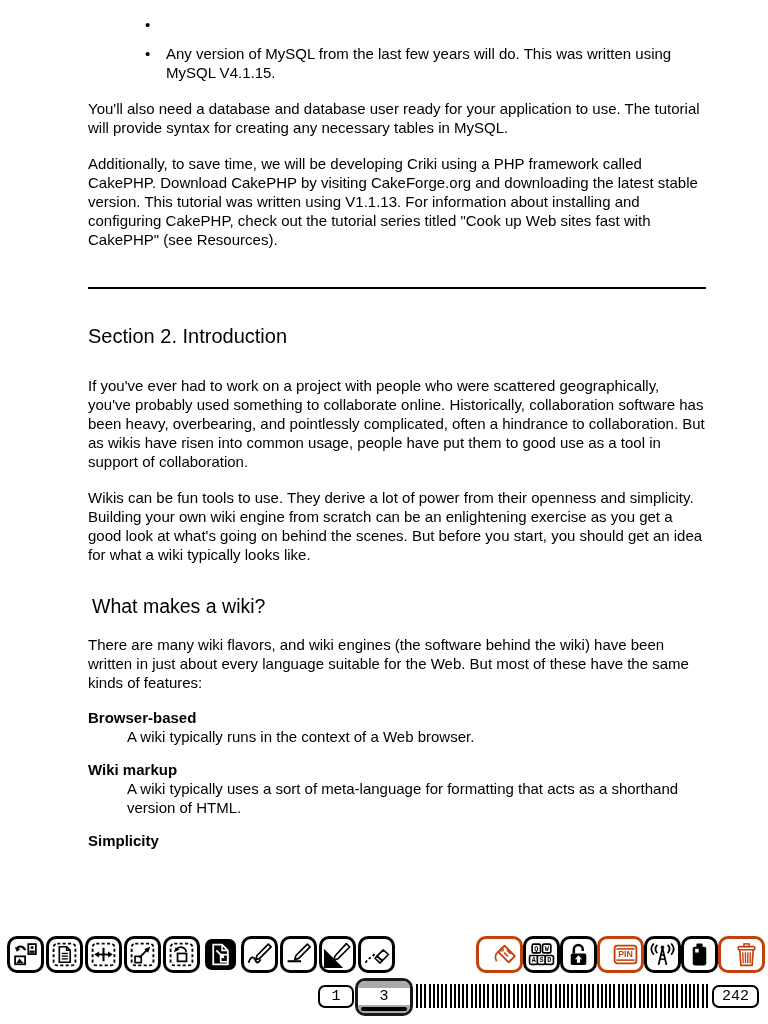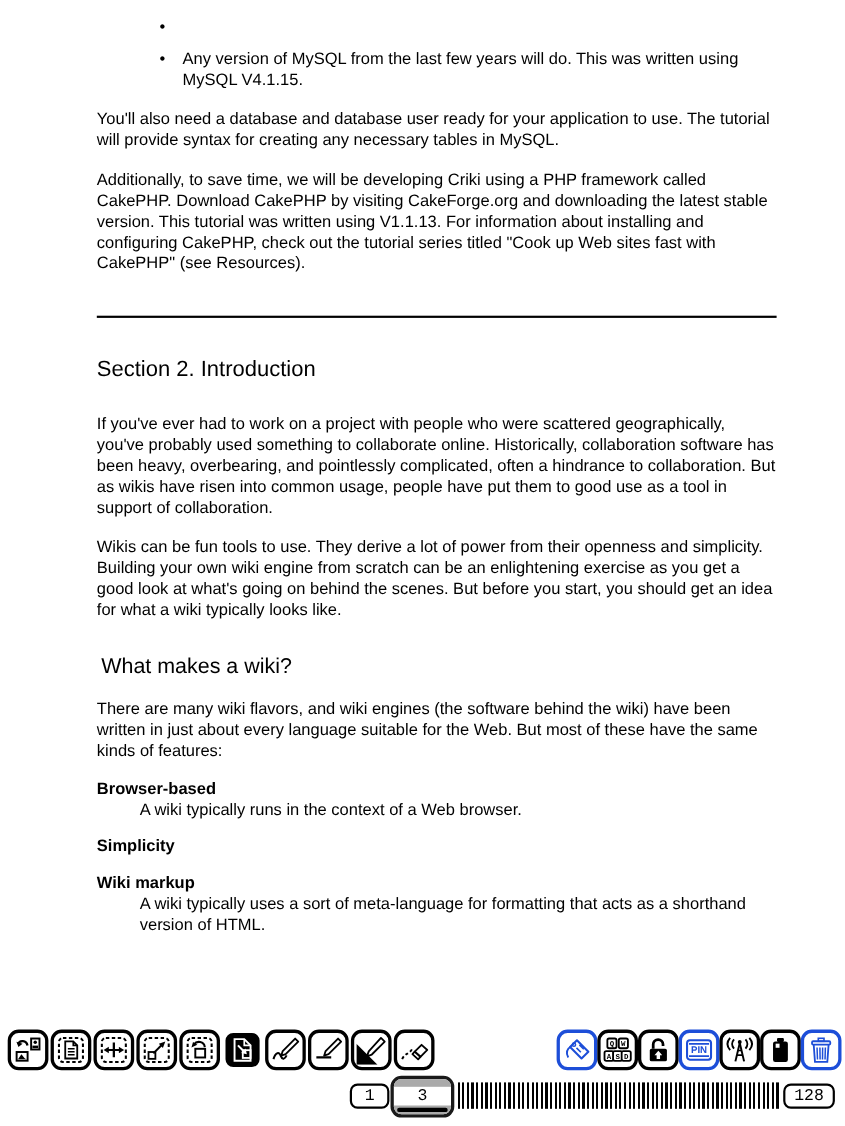--- a/index.html
+++ b/index.html
@@ -20,21 +20,21 @@
   .feature-term{font-weight:700;}
   .feature-def{margin-left:39px;}
   
   .toolbar{position:absolute;top:936px;display:flex;gap:2px;}
   .toolbar.left{left:7px;}
   .toolbar.right{right:3px;gap:0;}
   .tool-btn{width:31px;height:31px;border:3px solid currentColor;border-radius:10px;
             background:#fff;color:#000;display:flex;align-items:center;justify-content:center;
             padding:0;box-sizing:content-box;}
   .tool-btn.active{background:#000;color:#fff;}
-  .tool-btn.disabled{color:#1d4ed8;}
+  .tool-btn.disabled{color:#c2410c;padding-left:10px;}
   .tool-btn svg{display:block;}
   
   .pagebar{position:absolute;left:0;top:978px;width:768px;height:40px;}
   .page-box{position:absolute;box-sizing:border-box;border:2px solid #000;border-radius:7px;
             background:#fff;font-family:"Liberation Mono","DejaVu Sans Mono",monospace;
             font-size:15px;display:flex;align-items:center;justify-content:center;}
   .page-first{left:18px;top:7px;width:36px;height:23px;}
   .page-last{left:412px;top:7px;width:47px;height:23px;}
   .page-thumb{position:absolute;left:55px;top:0;width:58px;height:38px;box-sizing:border-box;
               border:3.5px solid #1a1a1a;border-radius:10px;background:#fff;overflow:hidden;
@@ -77,26 +77,26 @@
     <p class="body-para" style="">There are many wiki flavors, and wiki engines (the software behind the wiki) have been written in just about every language suitable for the Web. But most of these have the same kinds of features:</p>
 
     <div class="features">
       <div class="feature">
         <div class="feature-term">Browser-based</div>
         <div class="feature-def">A wiki typically runs in the context of a Web browser.</div>
       </div>
       <div class="feature">
       </div>
       <div class="feature">
+        <div class="feature-term">Wiki markup</div>
+        <div class="feature-def">A wiki typically uses a sort of meta-language for formatting that acts as a shorthand version of HTML.</div>
+      </div>
+      <div class="feature">
         <div class="feature-term">Simplicity</div>
         <div class="feature-def"></div>
-      </div>
-      <div class="feature">
-        <div class="feature-term">Wiki markup</div>
-        <div class="feature-def">A wiki typically uses a sort of meta-language for formatting that acts as a shorthand version of HTML.</div>
       </div>
     </div>
 
   </div>
 
   <div class="toolbar left">
 
     <button class="tool-btn">
       <span>
           <svg width="27" height="27" viewBox="0 0 26 26">
@@ -310,18 +310,18 @@
       </div>
       <div class="page-thumb">
         <div class="thumb-top"></div>
         <div class="thumb-mid">3</div>
         <div class="thumb-bottom">
           <div class="thumb-bar"></div>
         </div>
       </div>
       <div class="ruler"></div>
       <div class="page-box page-last">
-        <span>128</span>
+        <span>242</span>
       </div>
     </div>
   </div>
 
 </div>
 
 </body></html>

